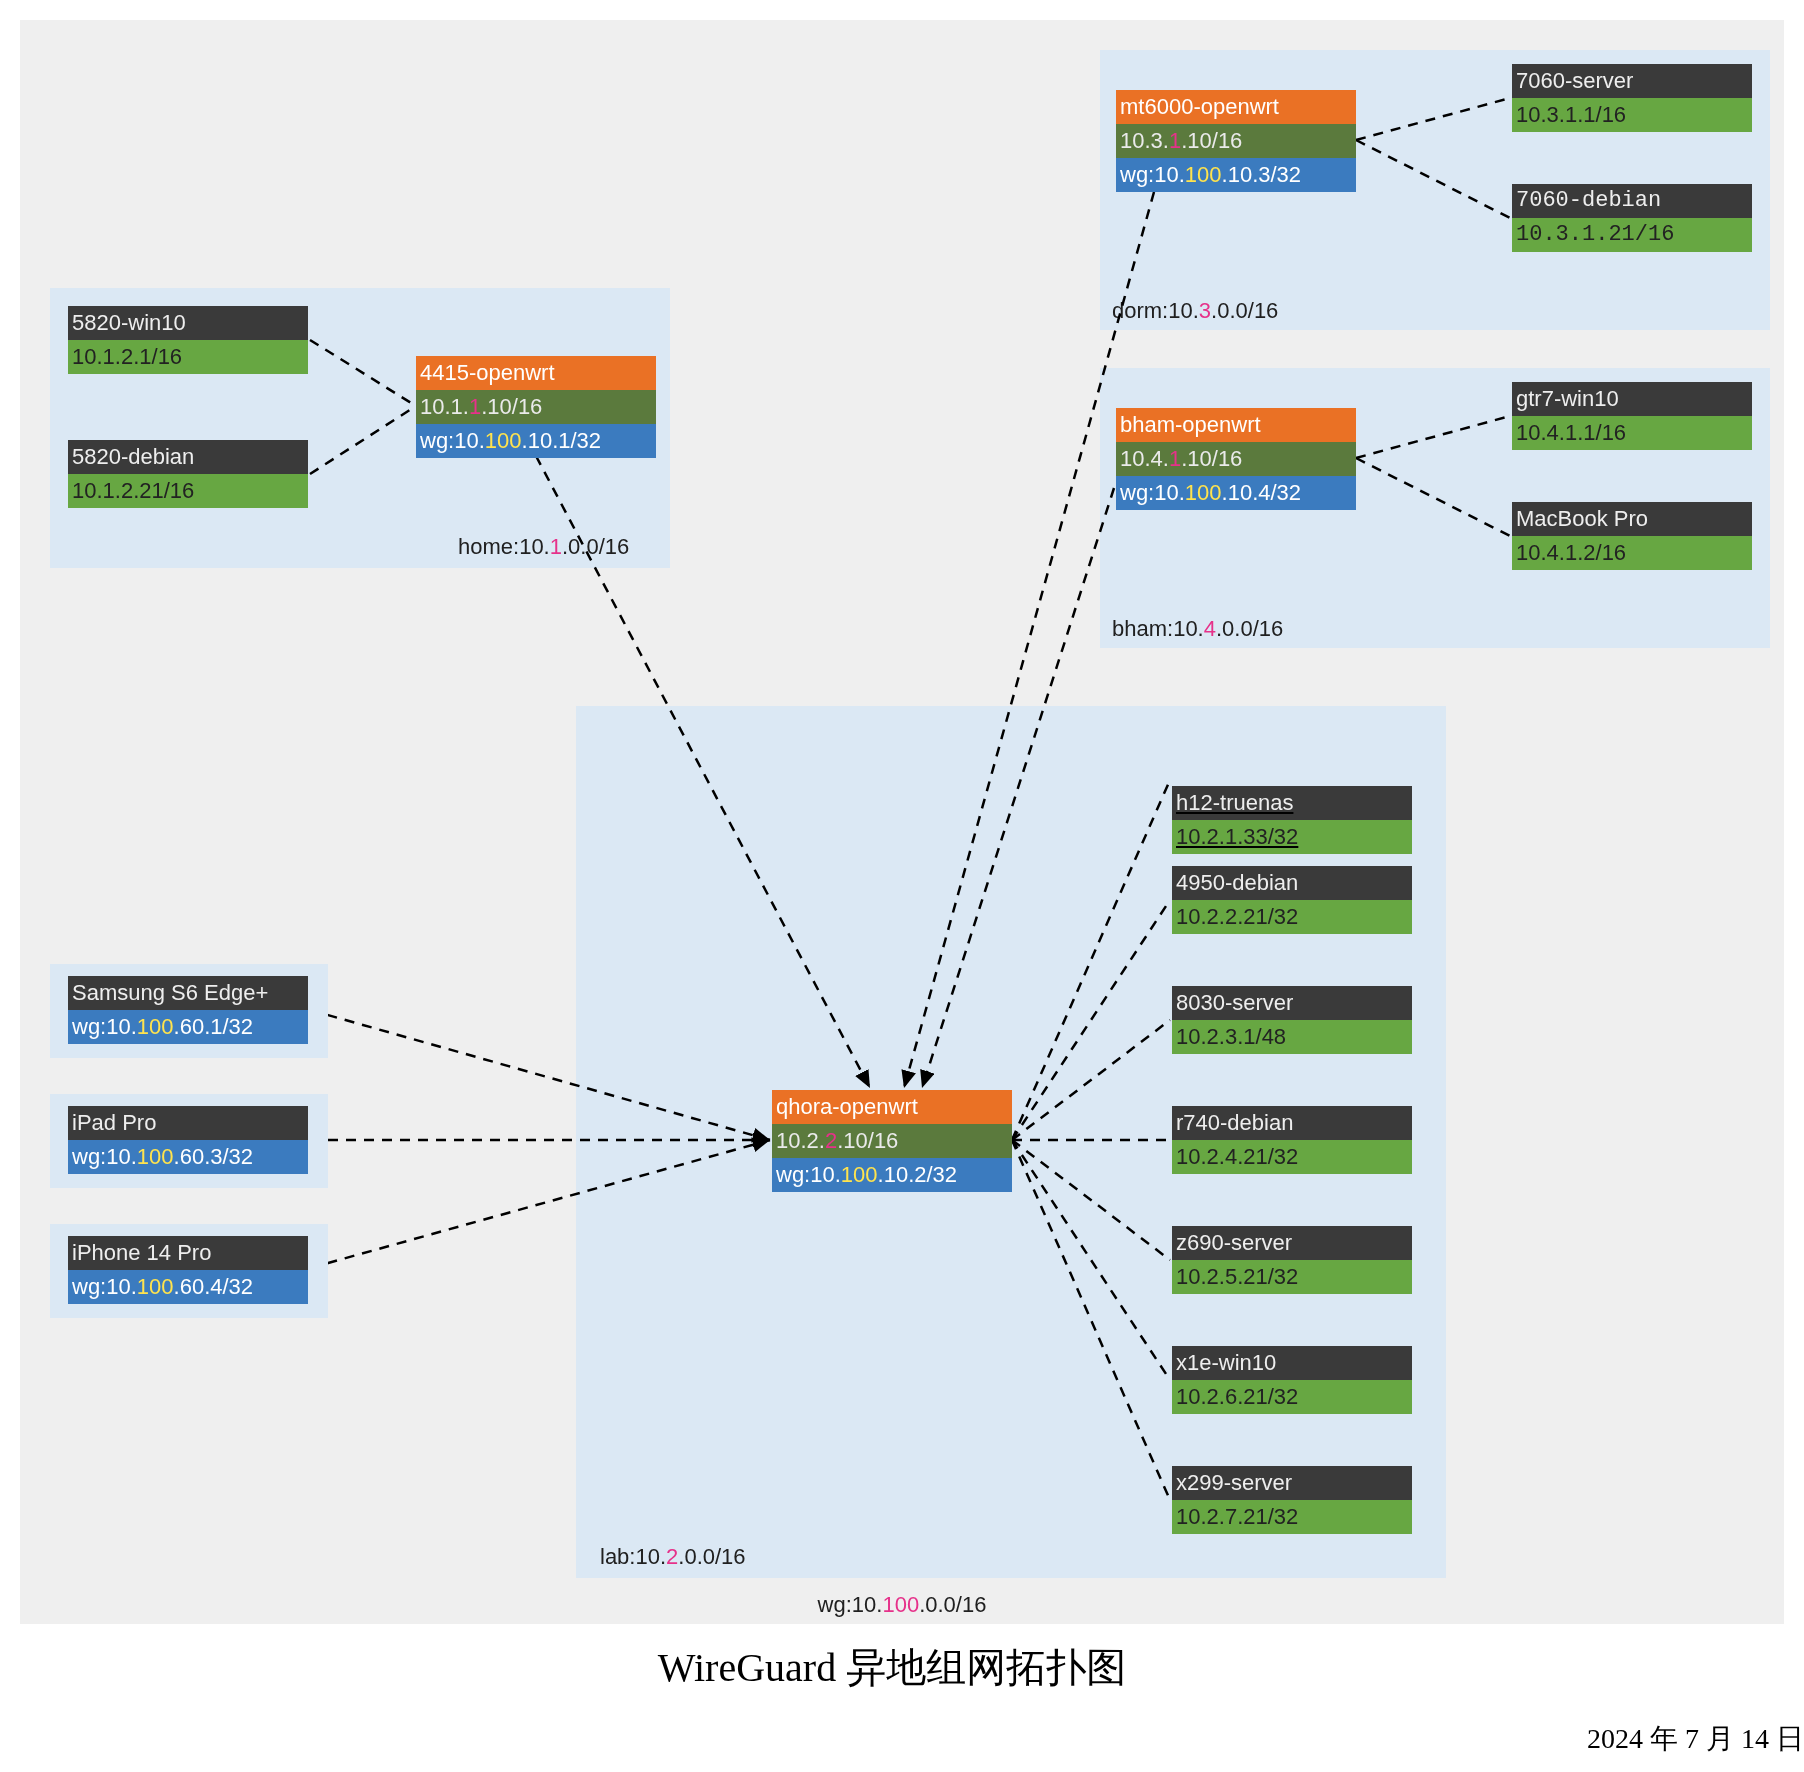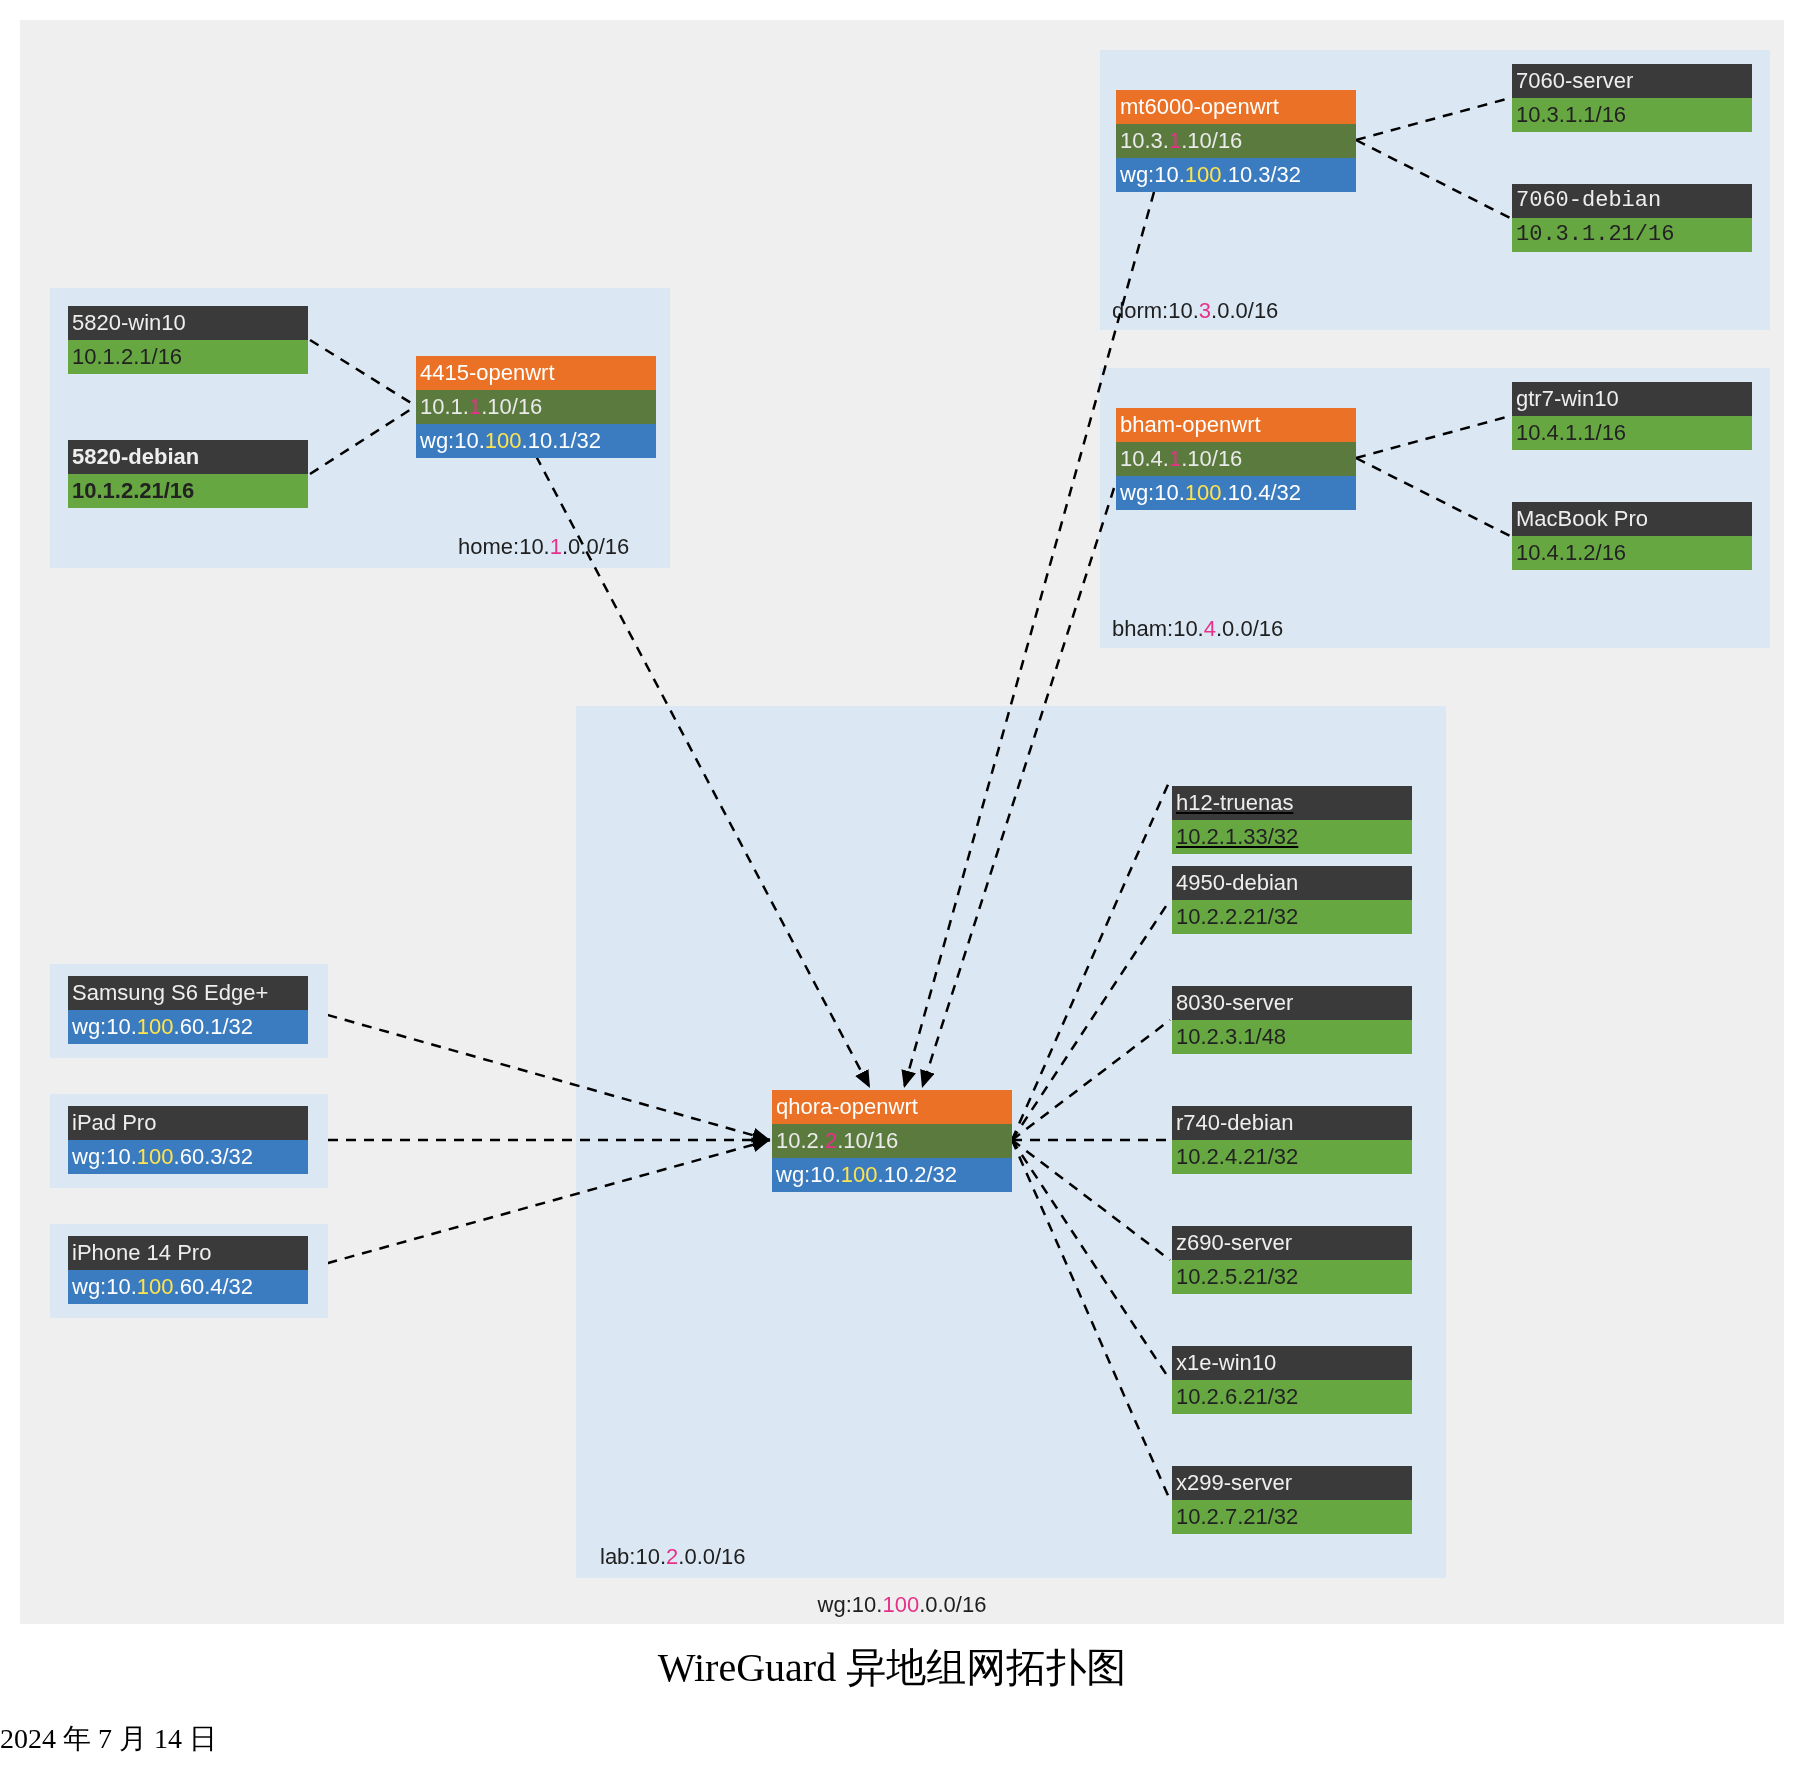--- a/index.html
+++ b/index.html
@@ -24,21 +24,21 @@
     top: 1640px;
     text-align: center;
     font-family: "Times New Roman", serif;
     font-size: 40px;
     color: #000;
   }
   .date {
     position: absolute;
     left: 0; width: 1804px;
     top: 1720px;
-    text-align: left;
+    text-align: right;
     font-family: "Times New Roman", serif;
     font-size: 28px;
     color: #000;
   }
   .subnet-box {
     position: absolute;
     background: #dbe8f4;
   }
   .subnet-caption {
     position: absolute;
@@ -133,21 +133,21 @@
 
     <line x1="290" y1="990" x2="750" y2="1120" marker-end="url(#arrow)"></line>
     <line x1="290" y1="1120" x2="750" y2="1120" marker-end="url(#arrow)"></line>
     <line x1="290" y1="1248" x2="750" y2="1120" marker-end="url(#arrow)"></line>
   </svg>
 
   <div class="node" style="left:48px; top:286px;">
     <div class="row row-name-dark">5820-win10</div>
     <div class="row row-ip-green">10.1.2.1/16</div>
   </div>
-  <div class="node" style="left:48px; top:420px;font-weight:bold;">
+  <div class="node" style="left:48px; top:420px;">
     <div class="row row-name-dark">5820-debian</div>
     <div class="row row-ip-green">10.1.2.21/16</div>
   </div>
   <div class="node" style="left:396px; top:336px;">
     <div class="row row-name-orange">4415-openwrt</div>
     <div class="row row-ip-olive">10.1.<span class="hl">1</span>.10/16</div>
     <div class="row row-wg-blue">wg:10.<span class="hl">100</span>.10.1/32</div>
   </div>
 
   <div class="node" style="left:1096px; top:70px;">

